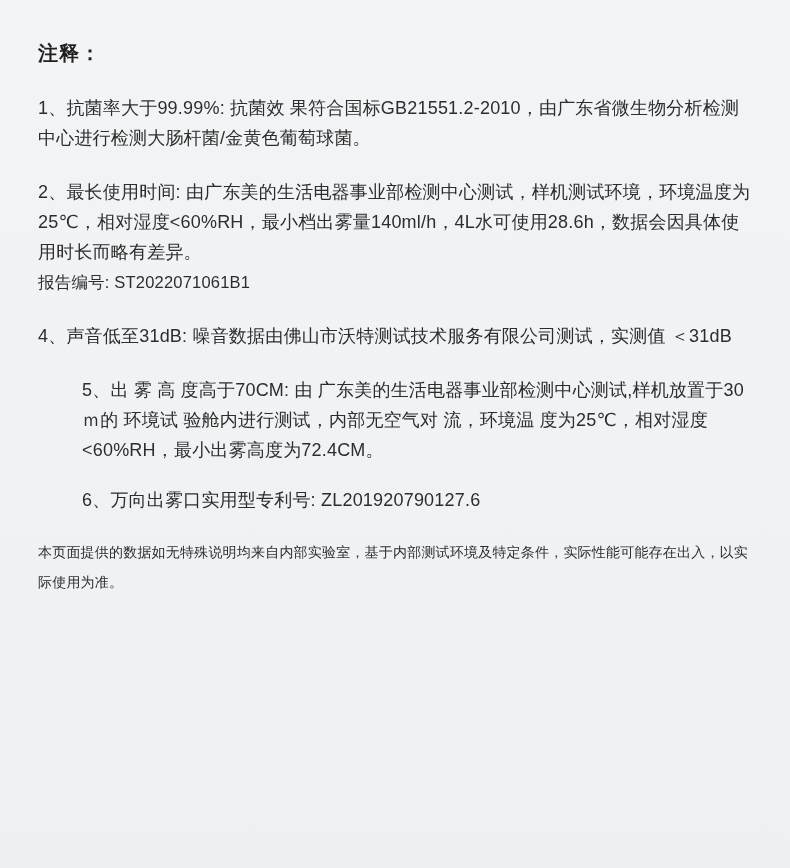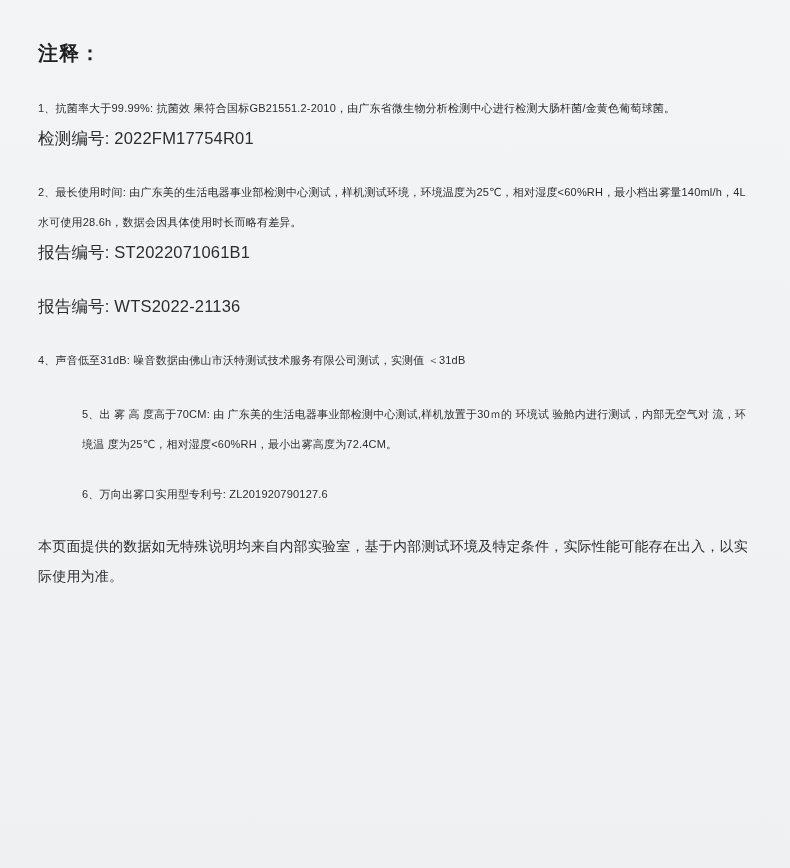--- a/index.html
+++ b/index.html
@@ -25,21 +25,21 @@
     font-size: 20px;
     font-weight: bold;
     letter-spacing: 1px;
     color: #1f1f1f;
     margin: 0 0 26px 0;
   }
   .note-block {
     margin-bottom: 24px;
   }
   .note-body {
-    font-size: 11px;
+    font-size: 18px;
     line-height: 30px;
     letter-spacing: 0.2px;
     color: #2d2d2d;
     margin: 0;
     text-align: left;
   }
   .note-ref {
     font-size: 16.5px;
     line-height: 30px;
     letter-spacing: 0.2px;
@@ -63,30 +63,28 @@
 </style>
 </head>
 <body>
 
 <div class="page">
 
   <h1 class="doc-title">注释：</h1>
 
   <div class="note-block">
     <p class="note-body">1、抗菌率大于99.99%: 抗菌效 果符合国标GB21551.2-2010，由广东省微生物分析检测中心进行检测大肠杆菌/金黄色葡萄球菌。</p>
-    <p class="note-ref">检测编号: 2022FM17754R01</p>
   </div>
 
   <div class="note-block">
     <p class="note-body">2、最长使用时间: 由广东美的生活电器事业部检测中心测试，样机测试环境，环境温度为25℃，相对湿度&lt;60%RH，最小档出雾量140ml/h，4L水可使用28.6h，数据会因具体使用时长而略有差异。</p>
     <p class="note-ref">报告编号: ST2022071061B1</p>
   </div>
 
   <div class="note-block">
-    <p class="note-ref">报告编号: WTS2022-21136</p>
   </div>
 
   <div class="note-block">
     <p class="note-body">4、声音低至31dB: 噪音数据由佛山市沃特测试技术服务有限公司测试，实测值 ＜31dB</p>
   </div>
 
   <div class="note-block tight">
     <p class="note-body">5、出 雾 高 度高于70CM: 由 广东美的生活电器事业部检测中心测试,样机放置于30ｍ的 环境试 验舱内进行测试，内部无空气对 流，环境温 度为25℃，相对湿度&lt;60%RH，最小出雾高度为72.4CM。</p>
   </div>
 

